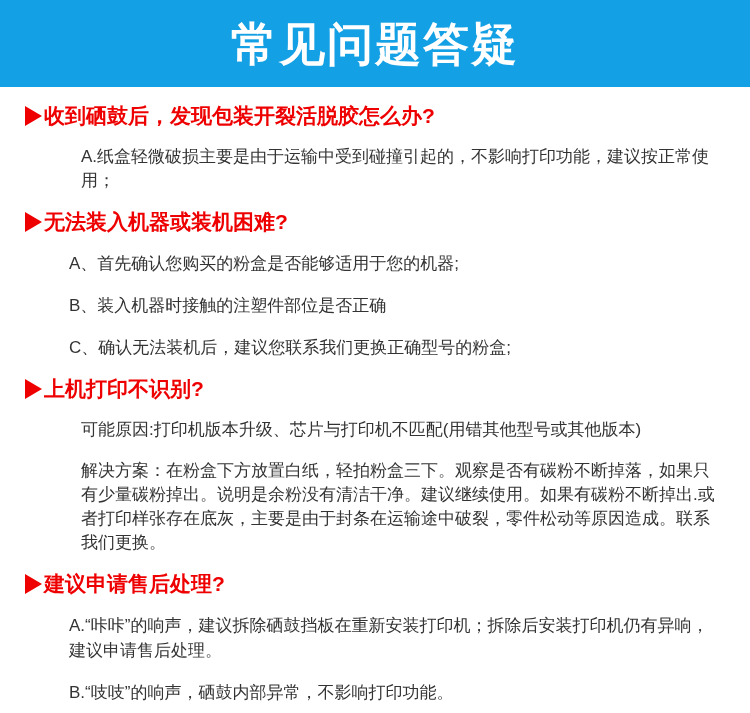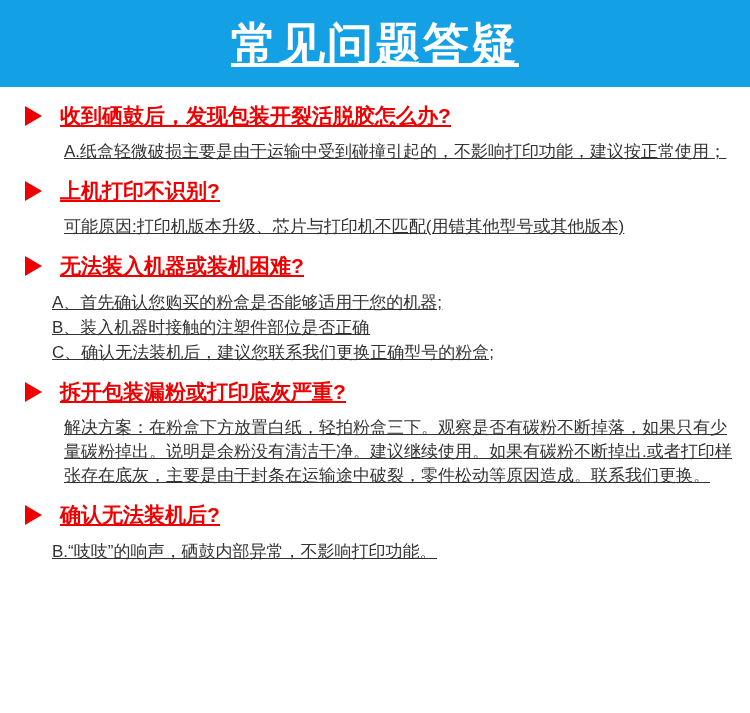--- a/index.html
+++ b/index.html
@@ -1,20 +1,20 @@
 <!DOCTYPE html>
 <html style="--header-bg: #14a0e4; --accent: #ee0000; --body-text: #333333;"><head>
 <meta charset="utf-8">
 <style>
   :root{
     --header-bg:#14a0e4;
     --accent:#ee0000;
     --body-text:#333333;
   }
-  *{box-sizing:border-box;text-decoration:underline;}
+  *{box-sizing:border-box;}
   html,body{margin:0;padding:0;}
   body{
     width:750px;height:713px;
     background:#ffffff;
     font-family:"Liberation Sans",sans-serif;
     overflow:hidden;
   }
   .page-header{
     width:750px;height:87px;
     background:var(--header-bg);
@@ -30,41 +30,41 @@
   }
   .content{
     padding:17px 12px 0 25px;
   }
   .faq-item{
     margin-bottom:15px;
   }
   .q-row{
     display:flex;
     align-items:center;
-    gap:18px;
+    gap:2px;
   }
   .arrow{
     width:0;height:0;
     border-top:10px solid transparent;
     border-bottom:10px solid transparent;
     border-left:17px solid var(--accent);
     flex:0 0 auto;
   }
   .q-text{
     margin:0;
     color:var(--accent);
     font-size:21px;
     font-weight:bold;
     line-height:24px;
   }
   .answers{
     margin-top:12px;
   }
   .answers p{
-    margin:0;
+    margin:17px;
     color:var(--body-text);
     font-size:17px;
     line-height:24px;
   }
   
   .style-paragraph .answers{padding-left:39px;padding-right:4px;}
   .style-list .answers{padding-left:27px;padding-right:4px;}
   .style-list .answers p{line-height:25px;}
 </style>
 </head>
@@ -78,52 +78,49 @@
   <div id="faq-list">
       <section class="faq-item style-paragraph">
     <div class="q-row">
       <span class="arrow"></span>
       <h2 class="q-text">收到硒鼓后，发现包装开裂活脱胶怎么办?</h2>
     </div>
     <div class="answers">
           <p>A.纸盒轻微破损主要是由于运输中受到碰撞引起的，不影响打印功能，建议按正常使用；</p>
         </div>
   </section>
-      <section class="faq-item style-paragraph">
-    <div class="q-row">
-      <span class="arrow"></span>
-      <h2 class="q-text">上机打印不识别?</h2>
-    </div>
-    <div class="answers">
-          <p>可能原因:打印机版本升级、芯片与打印机不匹配(用错其他型号或其他版本)</p>
-        </div>
-  </section>
       <section class="faq-item style-list">
     <div class="q-row">
       <span class="arrow"></span>
       <h2 class="q-text">无法装入机器或装机困难?</h2>
     </div>
     <div class="answers">
           <p>A、首先确认您购买的粉盒是否能够适用于您的机器;</p>
           <p>B、装入机器时接触的注塑件部位是否正确</p>
           <p>C、确认无法装机后，建议您联系我们更换正确型号的粉盒;</p>
         </div>
   </section>
       <section class="faq-item style-paragraph">
     <div class="q-row">
       <span class="arrow"></span>
-      <h2 class="q-text">拆开包装漏粉或打印底灰严重?</h2>
+      <h2 class="q-text">上机打印不识别?</h2>
     </div>
+    <div class="answers">
+          <p>可能原因:打印机版本升级、芯片与打印机不匹配(用错其他型号或其他版本)</p>
+        </div>
+  </section>
+      <section class="faq-item style-paragraph">
     <div class="answers">
           <p>解决方案：在粉盒下方放置白纸，轻拍粉盒三下。观察是否有碳粉不断掉落，如果只有少量碳粉掉出。说明是余粉没有清洁干净。建议继续使用。如果有碳粉不断掉出.或者打印样张存在底灰，主要是由于封条在运输途中破裂，零件松动等原因造成。联系我们更换。</p>
         </div>
   </section>
       <section class="faq-item style-list">
     <div class="q-row">
       <span class="arrow"></span>
-      <h2 class="q-text">确认无法装机后?</h2>
+      <h2 class="q-text">建议申请售后处理?</h2>
     </div>
     <div class="answers">
+          <p>A.“咔咔”的响声，建议拆除硒鼓挡板在重新安装打印机；拆除后安装打印机仍有异响，建议申请售后处理。</p>
           <p>B.“吱吱”的响声，硒鼓内部异常，不影响打印功能。</p>
         </div>
   </section>
     </div>
 </main>
 
 </body></html>

